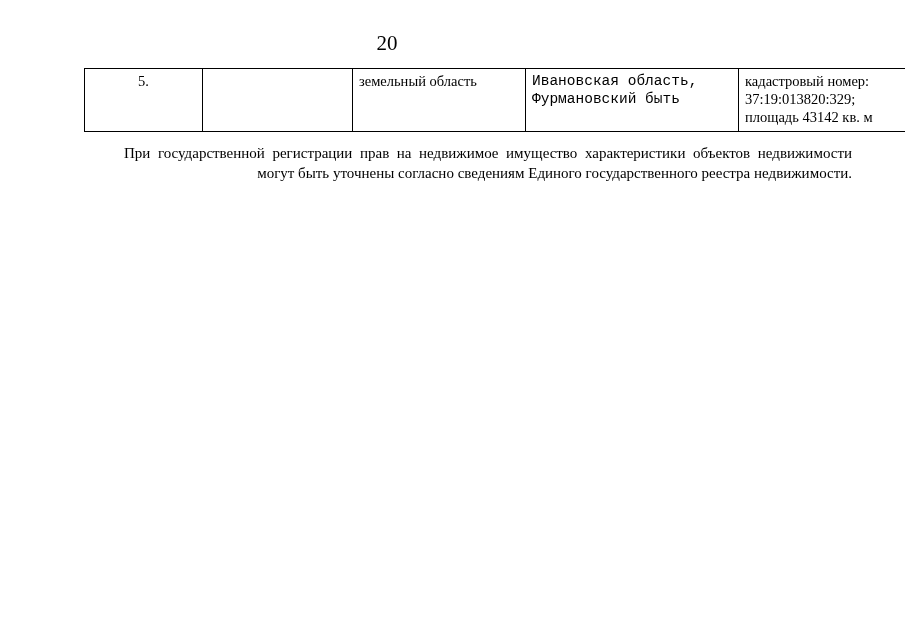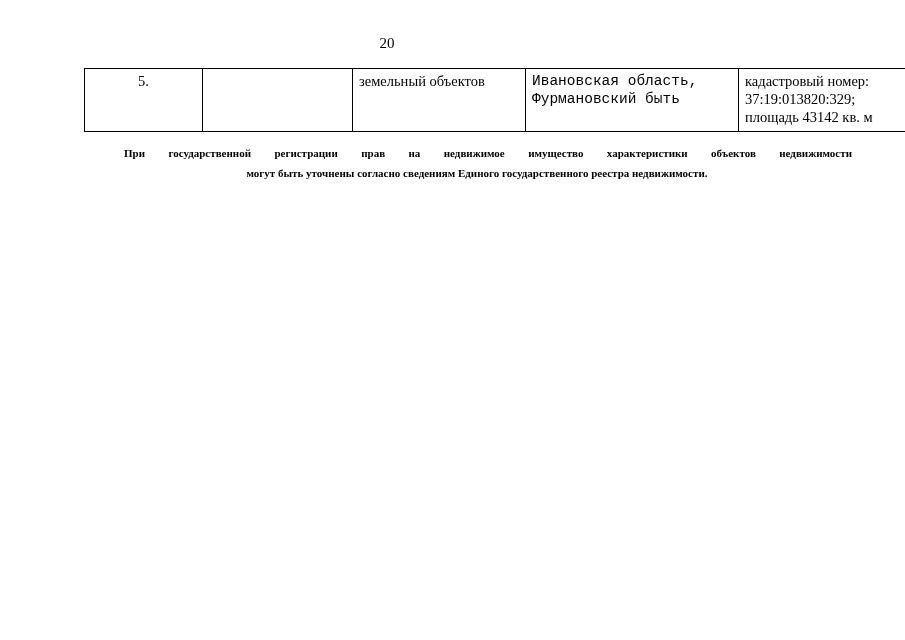--- a/index.html
+++ b/index.html
@@ -20,21 +20,21 @@
     width: 905px;
     height: 640px;
     box-sizing: border-box;
   }
   .page-number {
     position: absolute;
     top: 34px;
     left: 0;
     width: 774px;
     text-align: center;
-    font-size: 15px;
+    font-size: 21px;
     line-height: 18px;
   }
   .doc-table {
     position: absolute;
     top: 68px;
     left: 84px;
     width: 768px;
     border-collapse: collapse;
     table-layout: fixed;
   }
@@ -65,54 +65,53 @@
   }
   .cell-line {
     display: block;
     white-space: nowrap;
   }
   .paragraph {
     position: absolute;
     left: 84px;
     top: 144px;
     width: 768px;
-    font-size: 11px;
+    font-size: 15px;
     line-height: 19.5px;
     text-align: justify;
-    font-weight: bold;
   }
   .paragraph .indent {
     display: inline-block;
     width: 40px;
   }
   .paragraph .first-line {
     display: block;
     text-align: justify;
     text-align-last: justify;
     white-space: normal;
   }
   .paragraph .second-line {
     display: block;
-    text-align: center;
+    text-align: right;
     margin-left: 18px;
   }
 </style>
 </head>
 <body>
 
 <div class="page">
 
   <div class="page-number">20</div>
 
   <table class="doc-table">
     <tbody>
       <tr>
         <td class="col-num">5.</td>
         <td class="col-blank"></td>
-        <td class="col-type">земельный объектов</td>
+        <td class="col-type">земельный область</td>
         <td class="col-location">
           <span class="cell-line">Ивановская область,</span>
           <span class="cell-line">Фурмановский быть</span>
         </td>
         <td class="col-details">
           <span class="cell-line">кадастровый номер:</span>
           <span class="cell-line">37:19:013820:329;</span>
           <span class="cell-line">площадь 43142 кв. м</span>
         </td>
       </tr>

